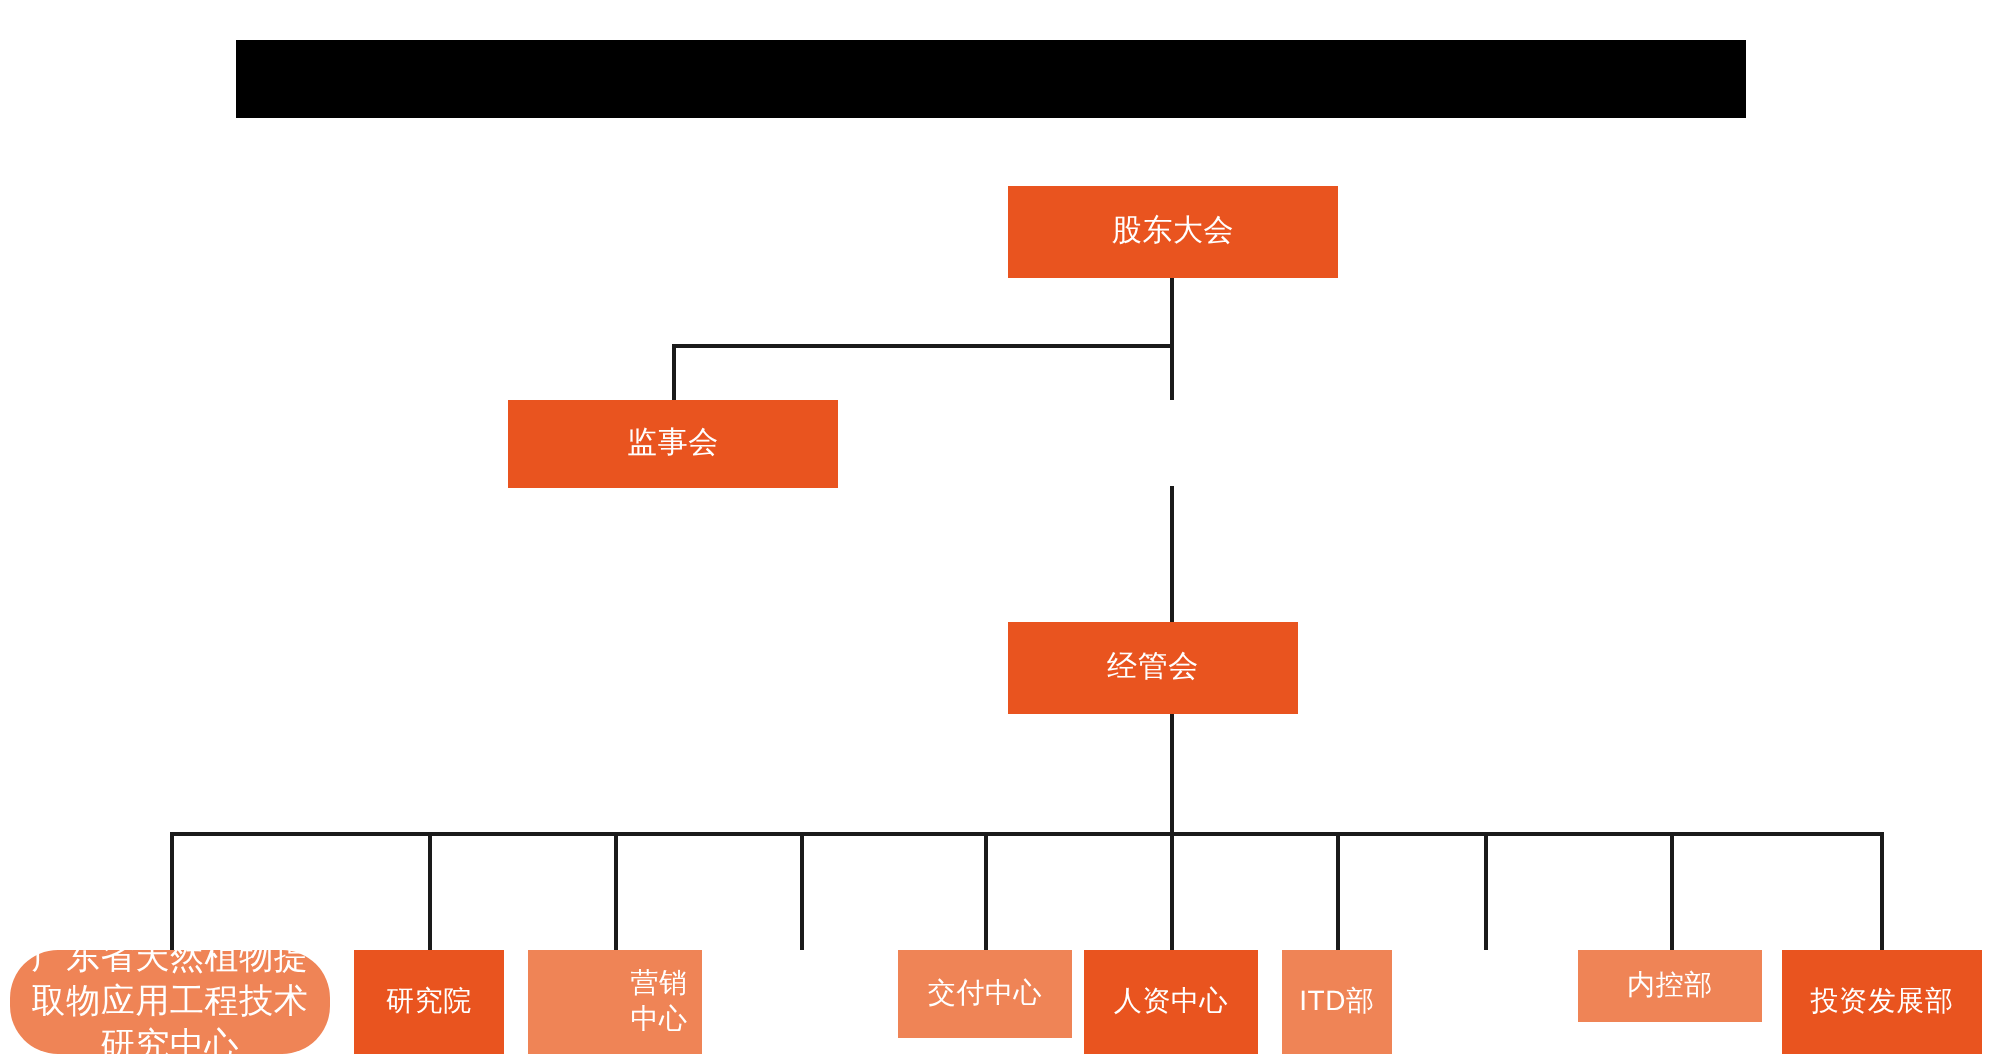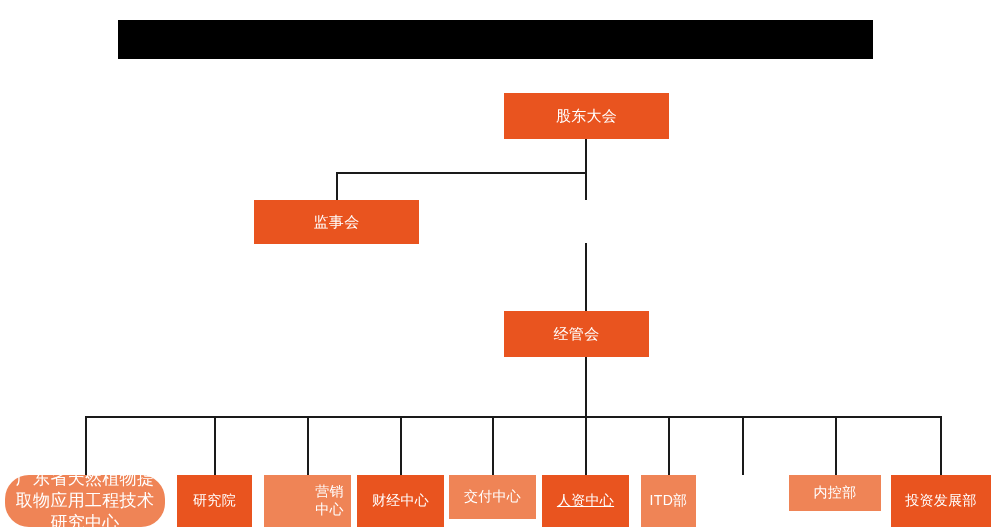--- a/index.html
+++ b/index.html
@@ -110,29 +110,26 @@
   </div>
 
   <div class="node dark f14" style="left:177px; top:475px; width:75px; height:52px;">
     <span class="label">研究院</span>
   </div>
 
   <div class="node light f14" style="left:264px; top:475px; width:87px; height:52px;padding-left:48px;">
     <span class="label">营销中心</span>
   </div>
 
-  <div class="node dark f14" style="left:357px; top:475px; width:87px; height:52px;">
-    <span class="label">财经中心</span>
-  </div>
 
   <div class="node light f14" style="left:449px; top:475px; width:87px; height:44px;">
     <span class="label">交付中心</span>
   </div>
 
-  <div class="node dark f14" style="left:542px; top:475px; width:87px; height:52px;text-decoration:underline;">
+  <div class="node dark f14" style="left:542px; top:475px; width:87px; height:52px;">
     <span class="label">人资中心</span>
   </div>
 
   <div class="node light f14" style="left:641px; top:475px; width:55px; height:52px;">
     <span class="label">ITD部</span>
   </div>
 
 
   <div class="node light f14" style="left:789px; top:475px; width:92px; height:36px;">
     <span class="label">内控部</span>

